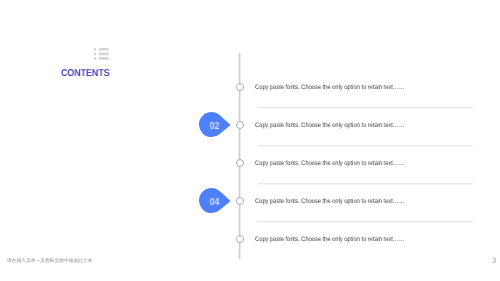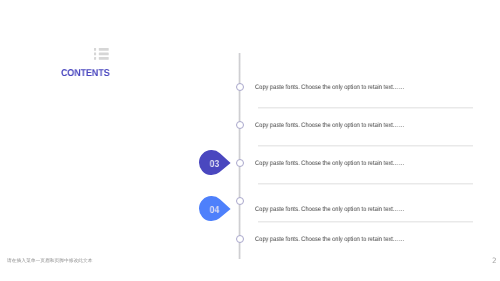--- a/index.html
+++ b/index.html
@@ -173,34 +173,34 @@
     <div class="contents-title">CONTENTS</div>
   </div>
 
   <div class="timeline-line"></div>
 
   <div id="rows">
       <div class="row" style="top: 74px;">
         <div class="row-text">Copy paste fonts. Choose the only option to retain text……</div>
       </div>
       <div class="row" style="top: 112px;">
-        <div class="row-text">Copy paste fonts. Choose the only option to retain text……</div>
-      </div>
-      <div class="row" style="top: 150px;">
         <div class="badge">
           <span class="teardrop-icon">
             <svg width="32" height="26" viewBox="0 0 32 26" xmlns="http://www.w3.org/2000/svg">
-              <path d="M20.92 3.26 A 12.5 12.5 0 1 0 20.43 22.16 L 31.60 13.00 Z" fill="#4a47bf"></path>
+              <path d="M20.92 3.26 A 12.5 12.5 0 1 0 20.43 22.16 L 31.60 13.00 Z" fill="#4e80fb"></path>
             </svg>
           </span>
-          <span class="num">03</span>
+          <span class="num">02</span>
         </div>
         <div class="row-text">Copy paste fonts. Choose the only option to retain text……</div>
       </div>
-      <div class="row" style="top: 196px;">
+      <div class="row" style="top: 150px;">
+        <div class="row-text">Copy paste fonts. Choose the only option to retain text……</div>
+      </div>
+      <div class="row" style="top: 188px;">
         <div class="badge">
           <span class="teardrop-icon">
             <svg width="32" height="26" viewBox="0 0 32 26" xmlns="http://www.w3.org/2000/svg">
               <path d="M20.92 3.26 A 12.5 12.5 0 1 0 20.43 22.16 L 31.60 13.00 Z" fill="#4e80fb"></path>
             </svg>
           </span>
           <span class="num">04</span>
         </div>
         <div class="row-text">Copy paste fonts. Choose the only option to retain text……</div>
       </div>

